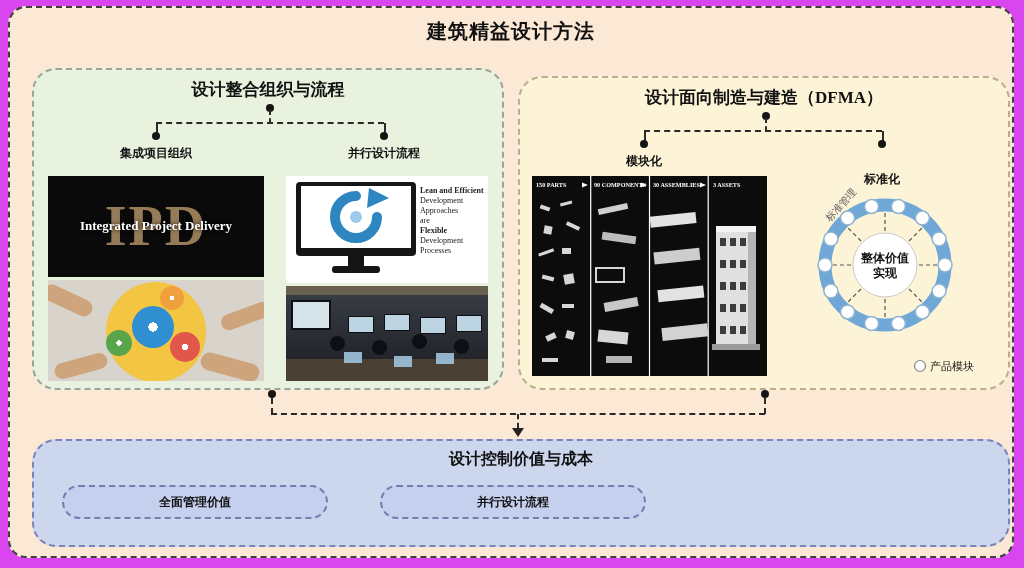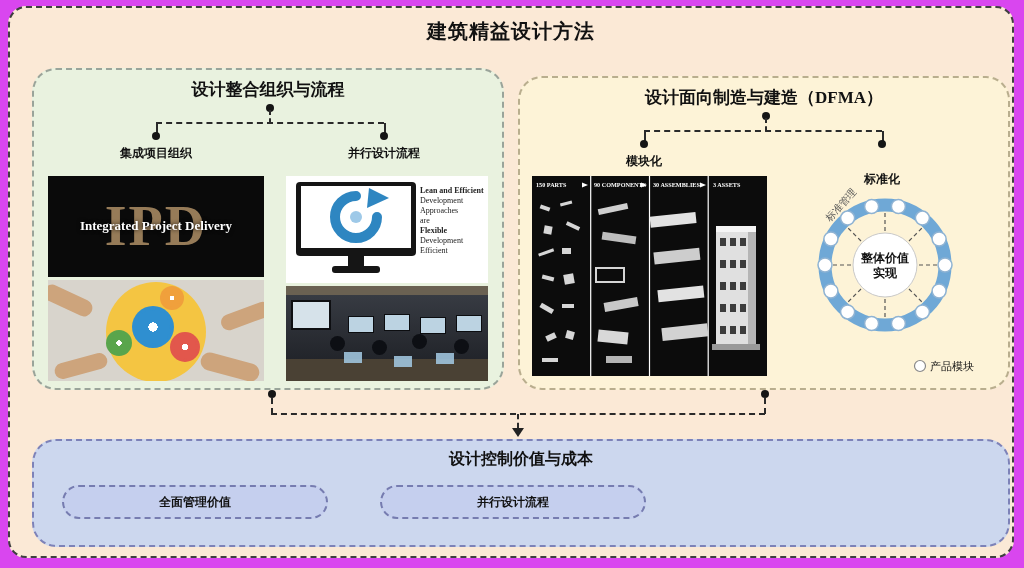--- a/index.html
+++ b/index.html
@@ -99,21 +99,21 @@
         </div>
         <div class="mon-neck"></div>
         <div class="mon-base"></div>
         <div class="mon-text">
           <div class="b">Lean and Efficient</div>
           <div>Development</div>
           <div>Approaches</div>
           <div>are</div>
           <div class="b">Flexible</div>
           <div>Development</div>
-          <div>Efficient</div>
+          <div>Processes</div>
         </div>
       </div>
 
       <div class="img meeting" style="left:252px;top:216px;width:202px;height:95px;">
         <div class="m-ceiling"></div>
         <div class="m-screen"></div>
         <div class="m-mon" style="left:62px;top:30px;"></div>
         <div class="m-mon" style="left:98px;top:28px;"></div>
         <div class="m-mon" style="left:134px;top:31px;"></div>
         <div class="m-mon" style="left:170px;top:29px;"></div>

